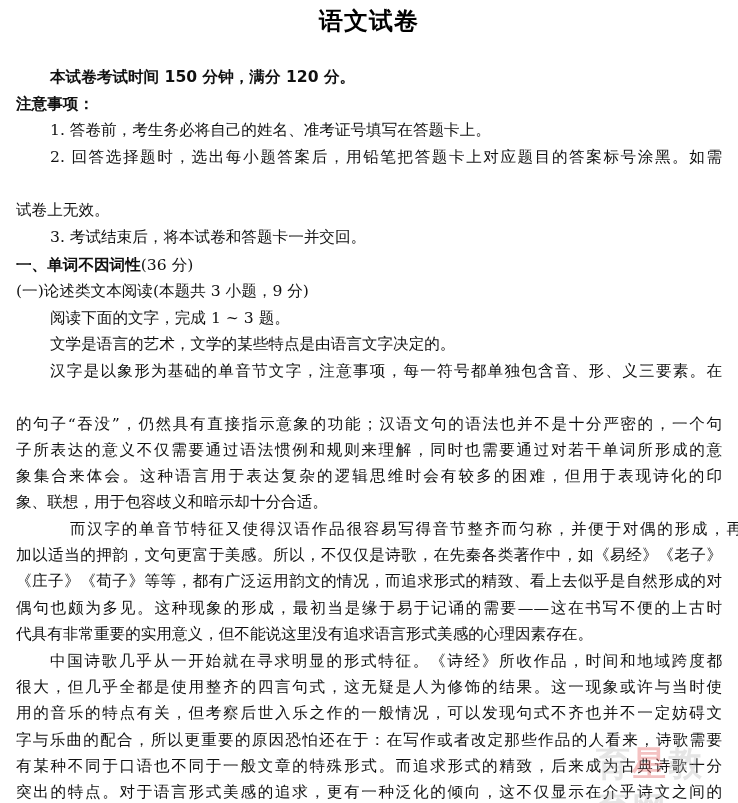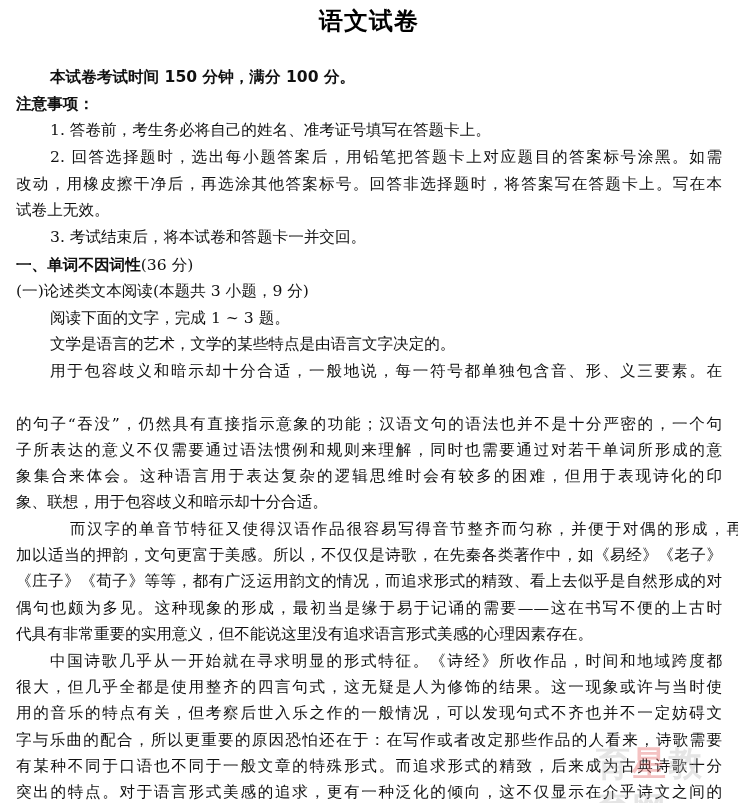--- a/index.html
+++ b/index.html
@@ -30,37 +30,36 @@
     color: rgba(180,180,180,0.35); pointer-events: none;
   }
   .watermark .accent { color: rgba(230,120,120,0.45); }
 </style>
 </head>
 <body>
 
 <div class="page">
   <div class="title">语文试卷</div>
 
-  <div class="line indent last bold-sans" style="top:64px;">本试卷考试时间 150 分钟，满分 100 分。</div>
+  <div class="line indent last bold-sans" style="top:64px;">本试卷考试时间 150 分钟，满分 120 分。</div>
   <div class="line last bold-sans" style="top:91px;">注意事项：</div>
 
   <div class="line indent last" style="top:117px;">1. 答卷前，考生务必将自己的姓名、准考证号填写在答题卡上。</div>
   <div class="line indent" style="top:144px;">2. 回答选择题时，选出每小题答案后，用铅笔把答题卡上对应题目的答案标号涂黑。如需</div>
-  <div class="line" style="top:171px;">改动，用橡皮擦干净后，再选涂其他答案标号。回答非选择题时，将答案写在答题卡上。写在本</div>
   <div class="line last" style="top:197px;">试卷上无效。</div>
   <div class="line indent last" style="top:224px;">3. 考试结束后，将本试卷和答题卡一并交回。</div>
 
   <div class="line last" style="top:252px;">
     <span class="bold-sans">一、单词不因词性</span><span>(36 分)</span>
   </div>
   <div class="line last" style="top:278px;">(一)论述类文本阅读(本题共 3 小题，9 分)</div>
   <div class="line indent last" style="top:305px;">阅读下面的文字，完成 1 ~ 3 题。</div>
 
   <div class="line indent last kai" style="top:331px;">文学是语言的艺术，文学的某些特点是由语言文字决定的。</div>
-  <div class="line indent kai" style="top:358px;">用于包容歧义和暗示却十分合适，一般地说，每一符号都单独包含音、形、义三要素。在</div>
+  <div class="line indent kai" style="top:358px;">汉字是以象形为基础的单音节文字，注意事项，每一符号都单独包含音、形、义三要素。在</div>
   <div class="line kai" style="top:437px;">子所表达的意义不仅需要通过语法惯例和规则来理解，同时也需要通过对若干单词所形成的意</div>
   <div class="line kai" style="top:411px;">的句子“吞没”，仍然具有直接指示意象的功能；汉语文句的语法也并不是十分严密的，一个句</div>
   <div class="line kai" style="top:463px;">象集合来体会。这种语言用于表达复杂的逻辑思维时会有较多的困难，但用于表现诗化的印</div>
   <div class="line last kai" style="top:489px;">象、联想，用于包容歧义和暗示却十分合适。</div>
   <div class="line indent kai" style="top:516px;margin-left:20px;">而汉字的单音节特征又使得汉语作品很容易写得音节整齐而匀称，并便于对偶的形成，再</div>
   <div class="line kai" style="top:542px;">加以适当的押韵，文句更富于美感。所以，不仅仅是诗歌，在先秦各类著作中，如《易经》《老子》</div>
   <div class="line kai" style="top:568px;">《庄子》《荀子》等等，都有广泛运用韵文的情况，而追求形式的精致、看上去似乎是自然形成的对</div>
   <div class="line kai" style="top:595px;">偶句也颇为多见。这种现象的形成，最初当是缘于易于记诵的需要——这在书写不便的上古时</div>
   <div class="line last kai" style="top:621px;">代具有非常重要的实用意义，但不能说这里没有追求语言形式美感的心理因素存在。</div>
   <div class="line indent kai" style="top:648px;">中国诗歌几乎从一开始就在寻求明显的形式特征。《诗经》所收作品，时间和地域跨度都</div>

